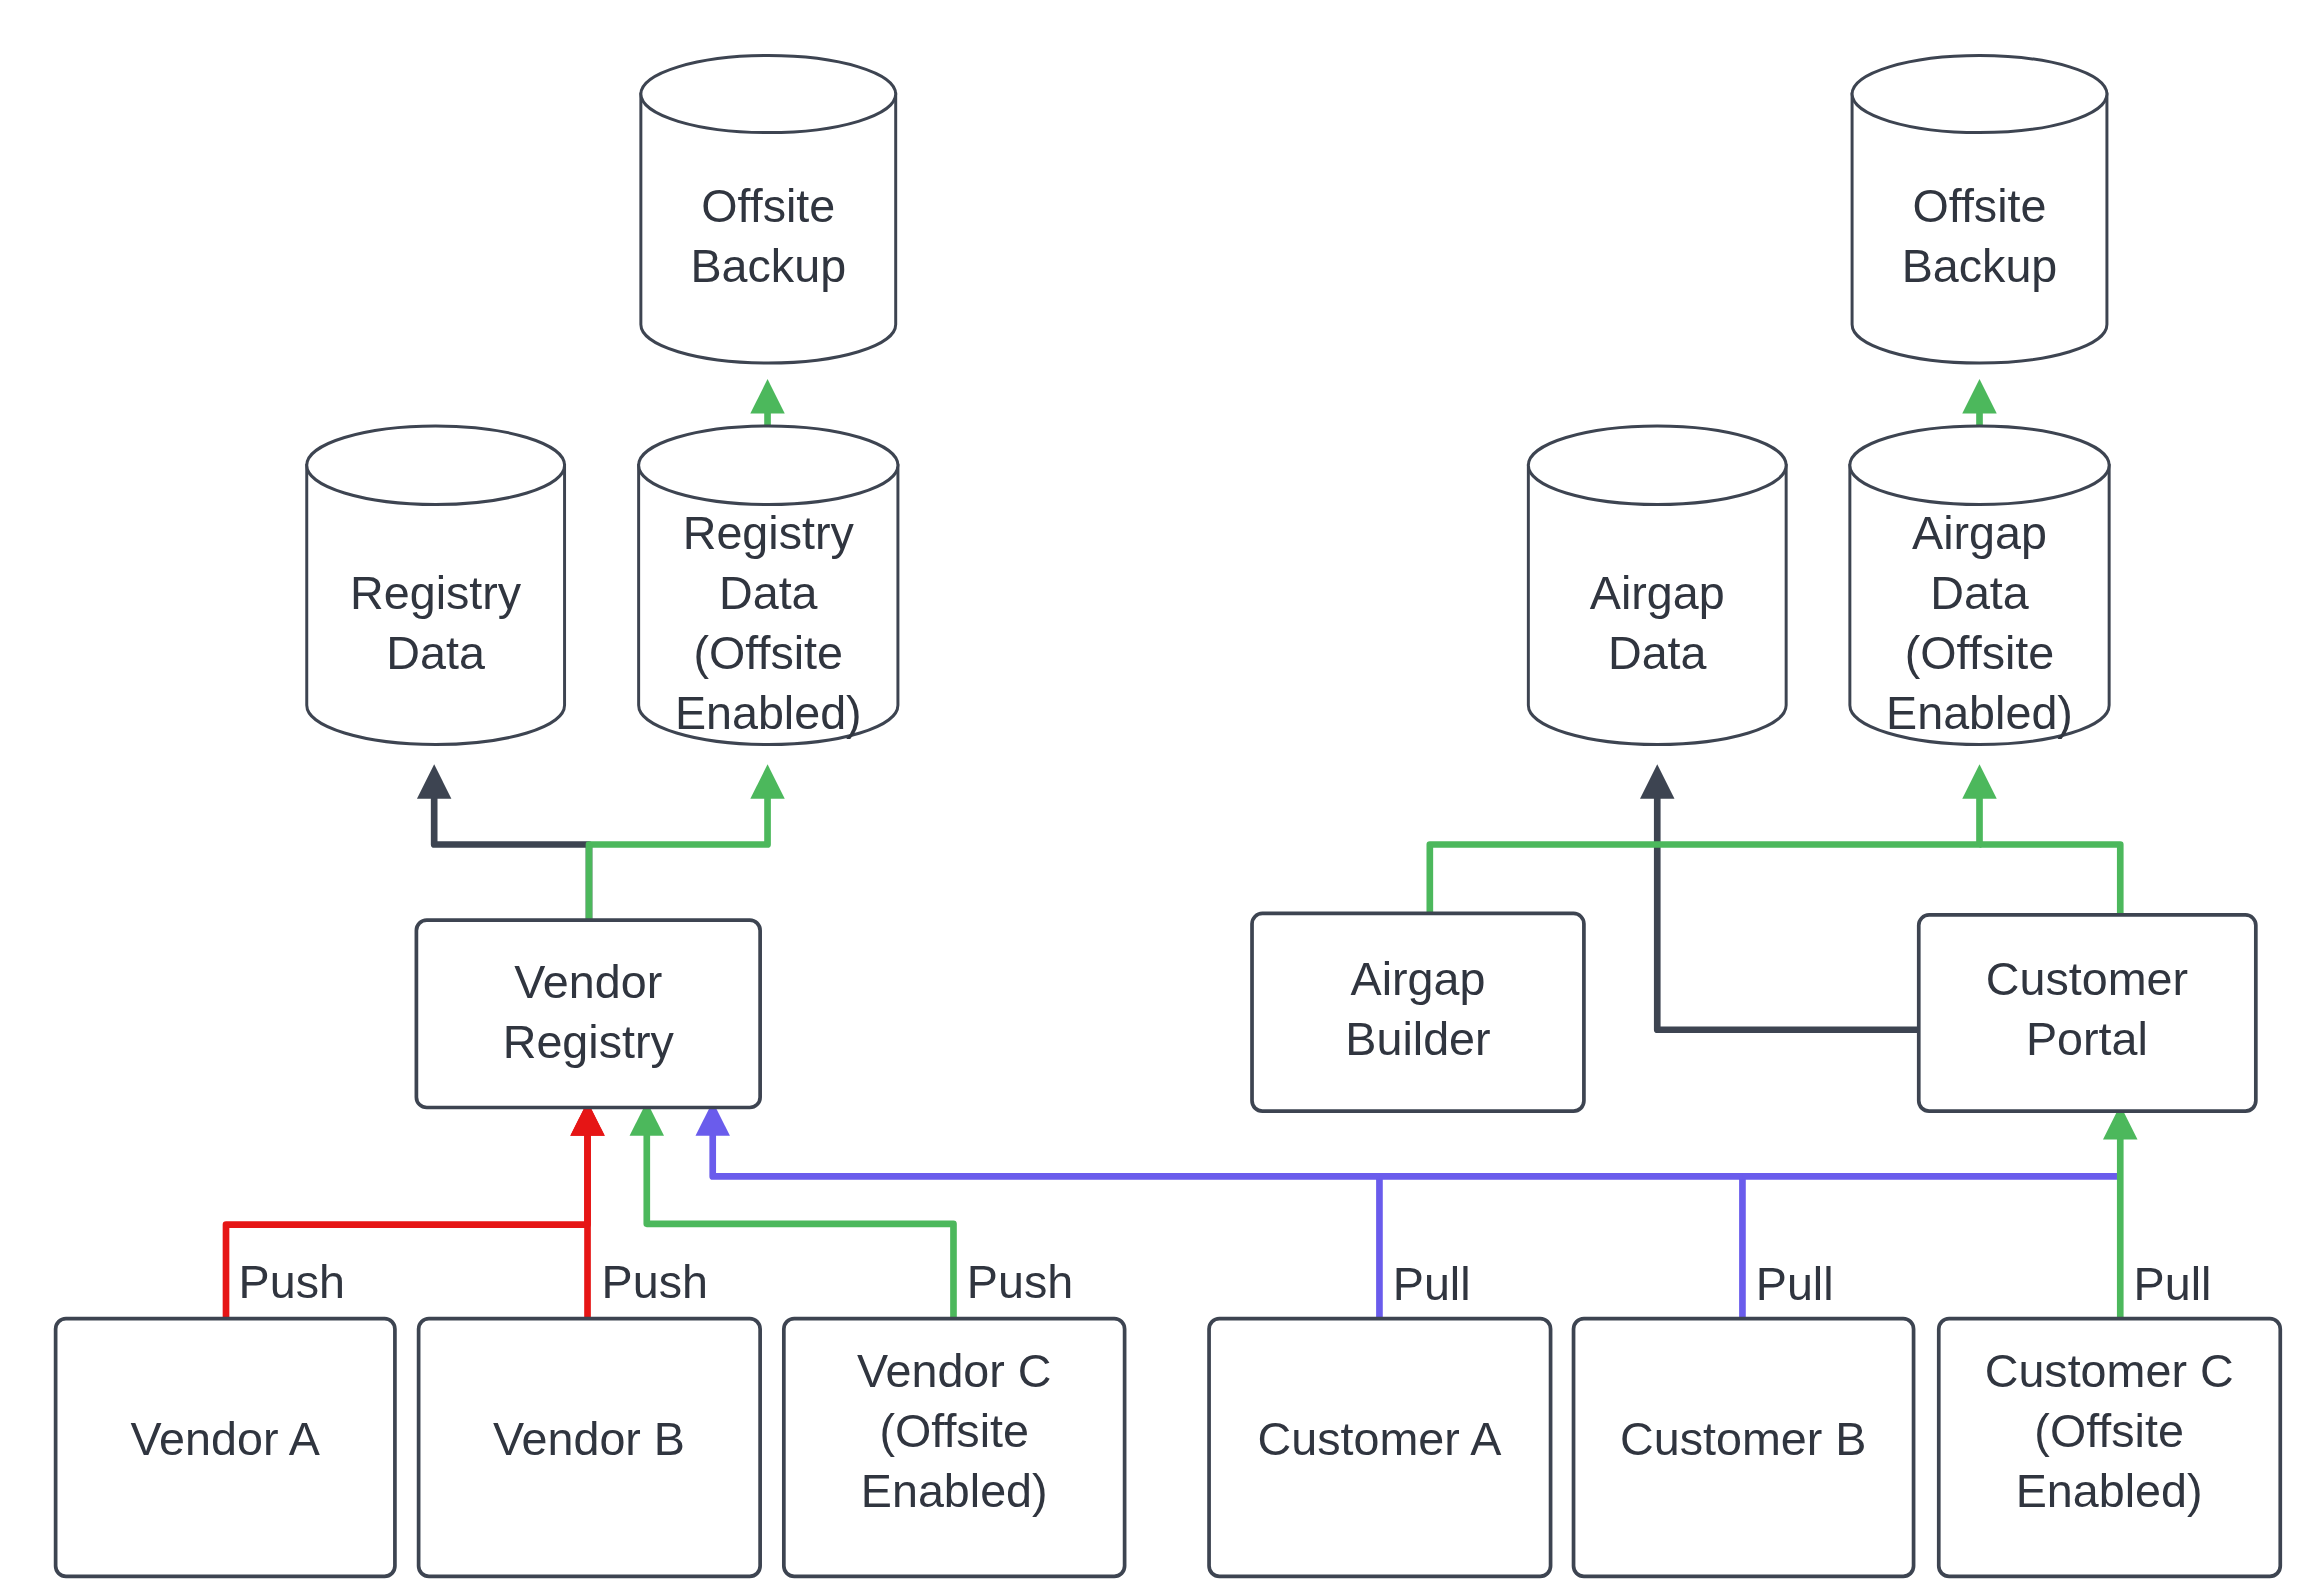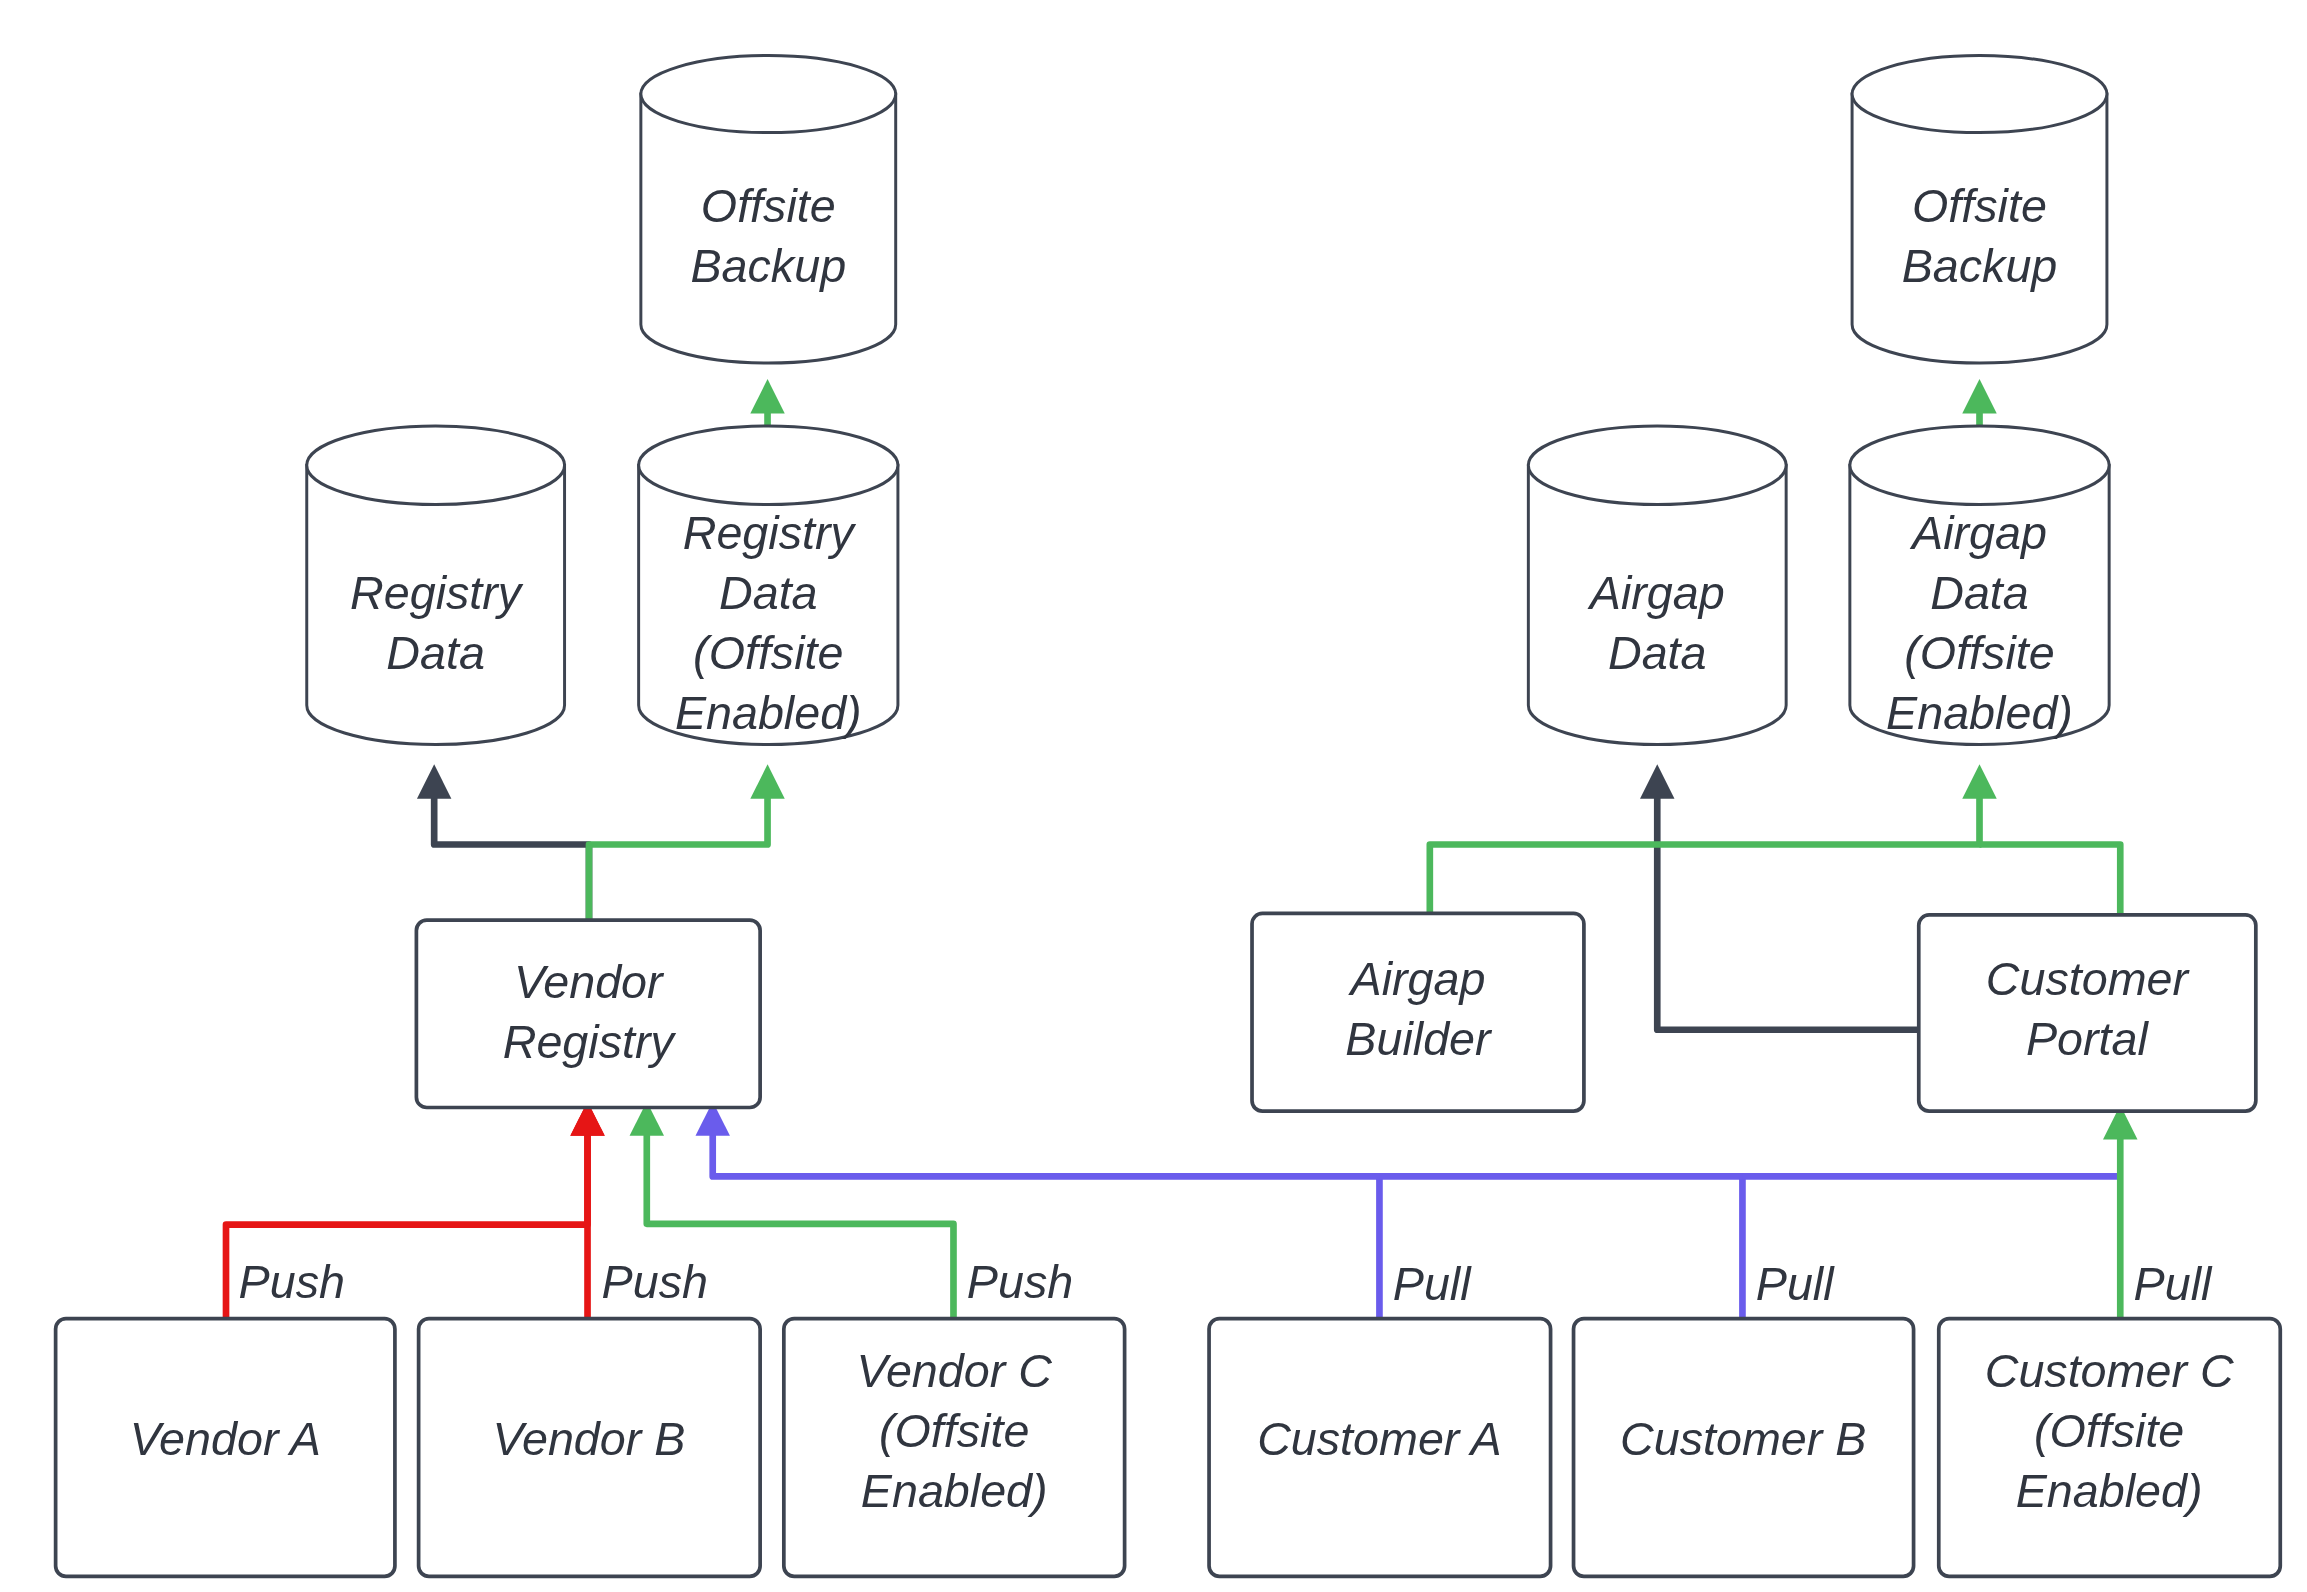--- a/index.html
+++ b/index.html
@@ -6,21 +6,20 @@
     margin: 0;
     padding: 0;
     background: #ffffff;
   }
   #diagram-root {
     position: relative;
     width: 2307px;
     height: 1592px;
     background: #ffffff;
     font-family: "Liberation Sans", sans-serif;
-    font-style: italic;
   }
   svg#flow {
     position: absolute;
     inset: 0;
     width: 2307px;
     height: 1592px;
     display: block;
   }
   .node-shape {
     fill: #ffffff;

